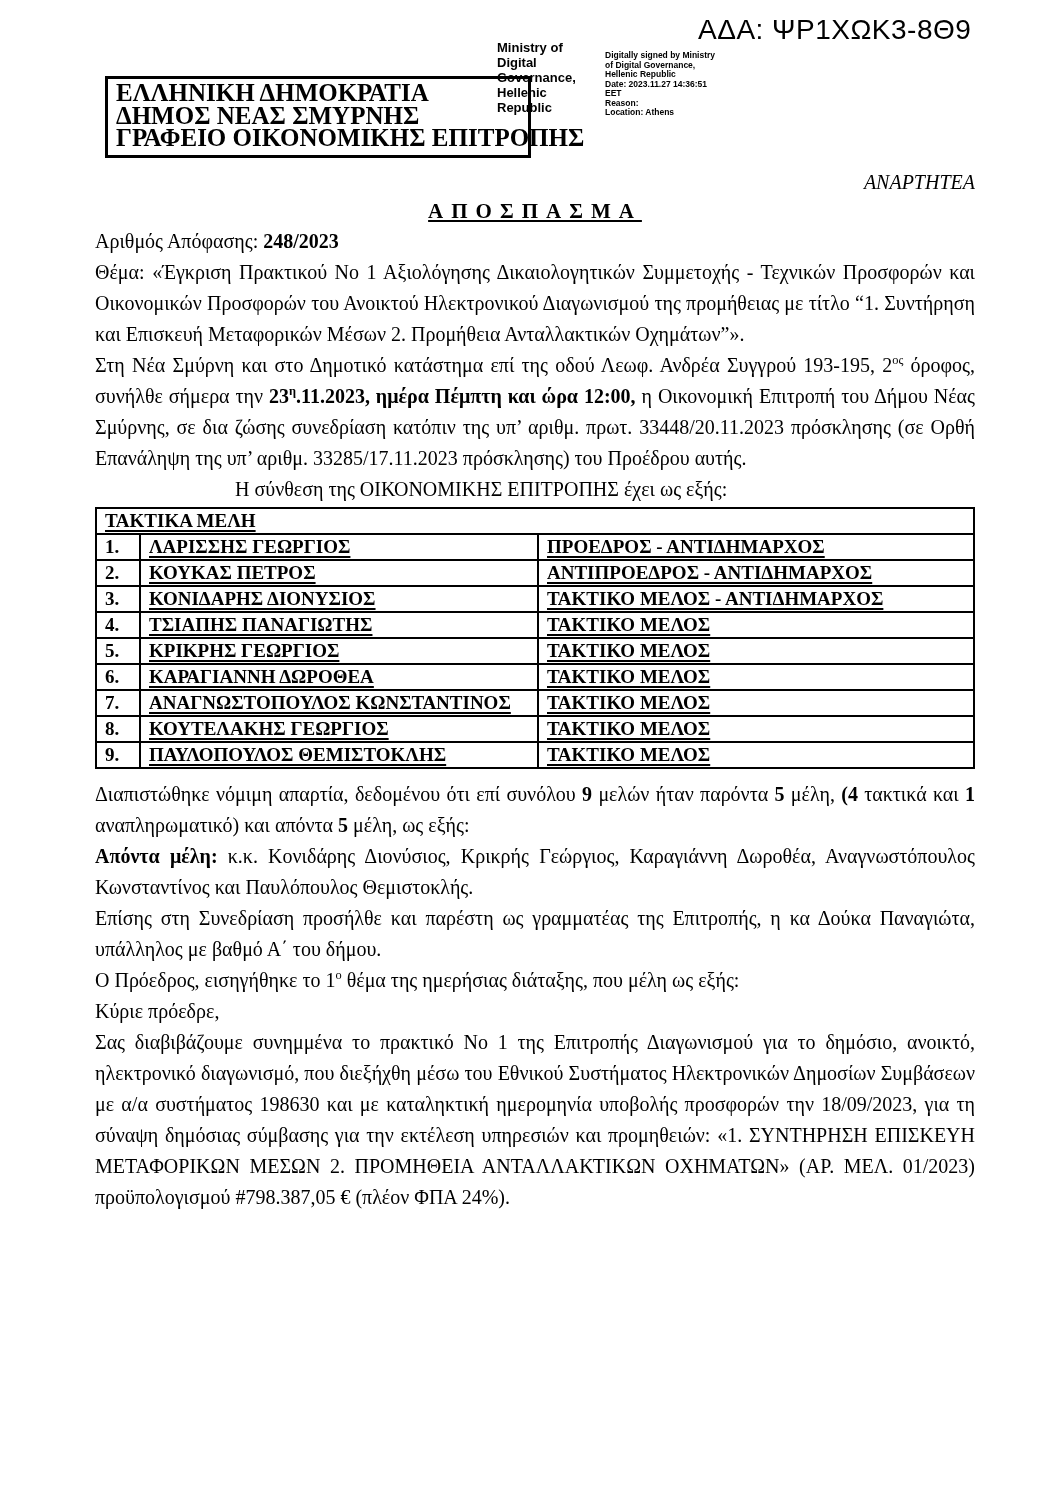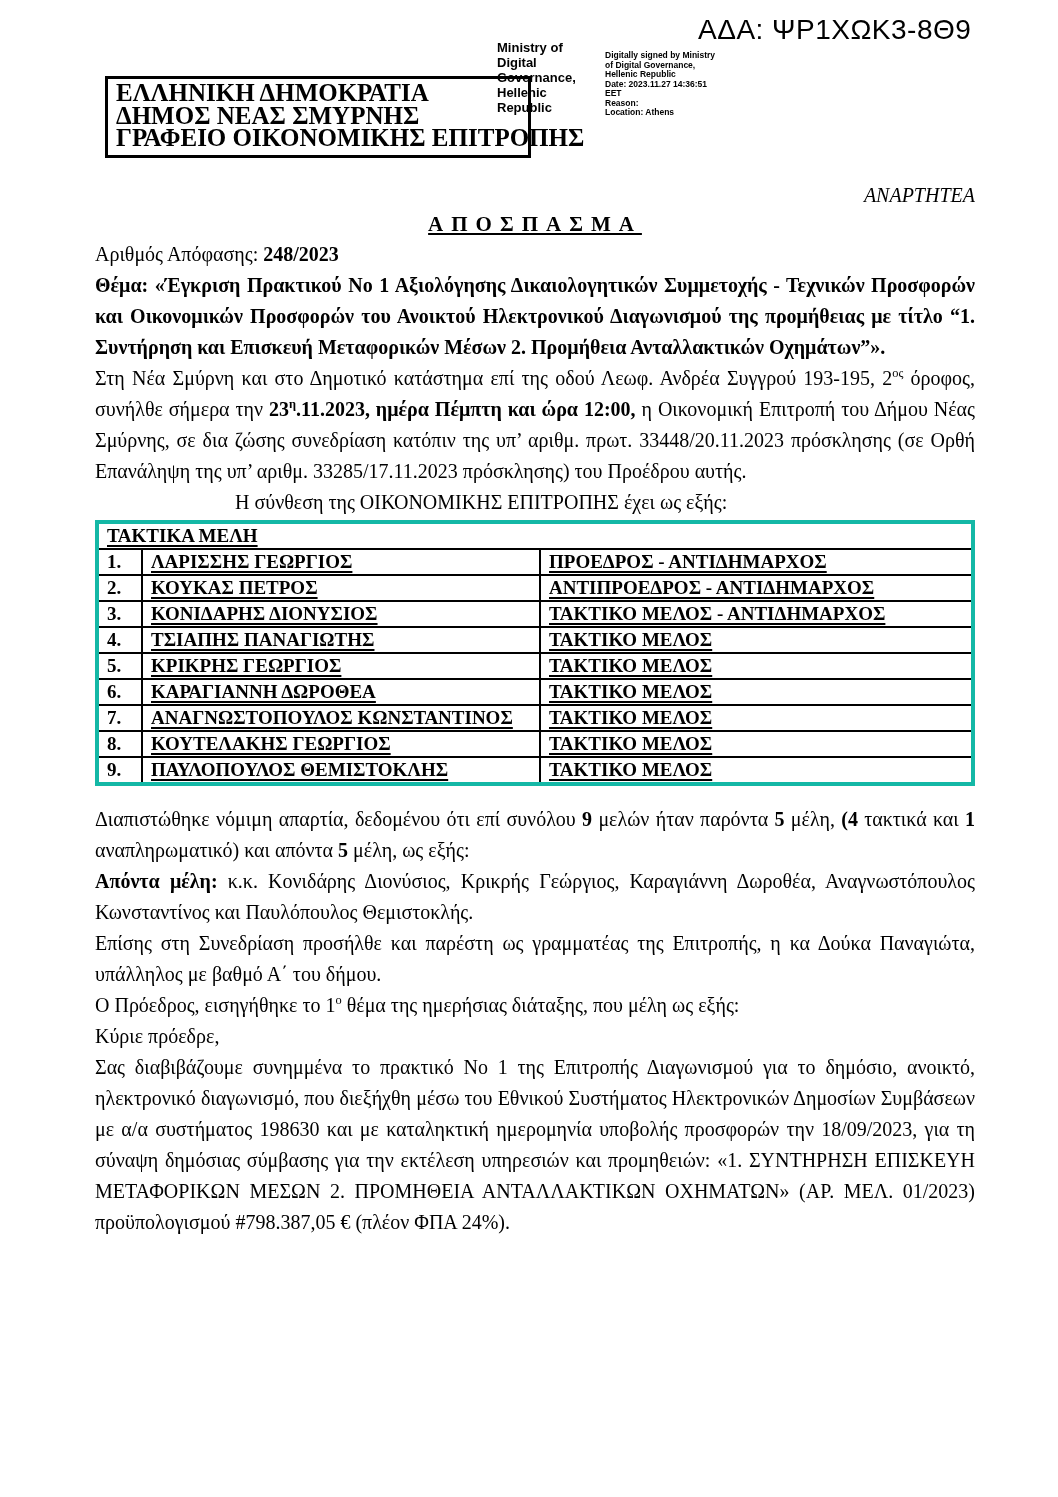--- a/index.html
+++ b/index.html
@@ -23,33 +23,33 @@
     font-size:8.5px; line-height:9.5px; width:120px;margin-top:11px;
   }
   
   .letterhead {
     position:absolute; top:76px; left:105px; width:404px;
     border:3px solid #000; padding:3px 8px 5px 8px;
   }
   .letterhead div { font-weight:bold; font-size:25px; line-height:22.5px; white-space:nowrap;font-family:Liberation Serif, serif; }
   
   .content {
-    position:absolute; top:181px; left:95px; width:880px;
+    position:absolute; top:168px; left:95px; width:880px;
     font-size:20px; line-height:31px; text-align:justify;
   }
   .content p { margin:0; }
   .anartitea { text-align:right; font-style:italic; line-height:28px; }
   .doc-title { text-align:center; font-weight:bold; font-size:21px; letter-spacing:8px; line-height:30px;text-decoration:underline; }
-  .bold { font-weight:bold; }
+  .bold { font-weight:normal; }
   .indent { text-indent:140px; }
   sup { font-size:62%; line-height:0; }
   
   table.members {
-    border-collapse:collapse; width:100%; border:4px solid #14b8a6;
-    margin:2px 0 18px 0;
+    border-collapse:collapse; width:100%; border:1px solid #14b8a6;
+    margin:2px 0 10px 0;
   }
   table.members td {
     border:2px solid #000; font-weight:bold; font-size:19px;
     padding:0 8px; height:24px; line-height:24px; text-align:left;
   }
   td.th-cell { text-align:center; height:27px; line-height:27px; font-size:20px; }
   td.num-cell { width:26px; text-align:center; padding:0 4px; }
   td.name-cell { width:380px; }
   .u { text-decoration:underline; text-decoration-thickness:1.5px; text-underline-offset:3px; }
 </style>

